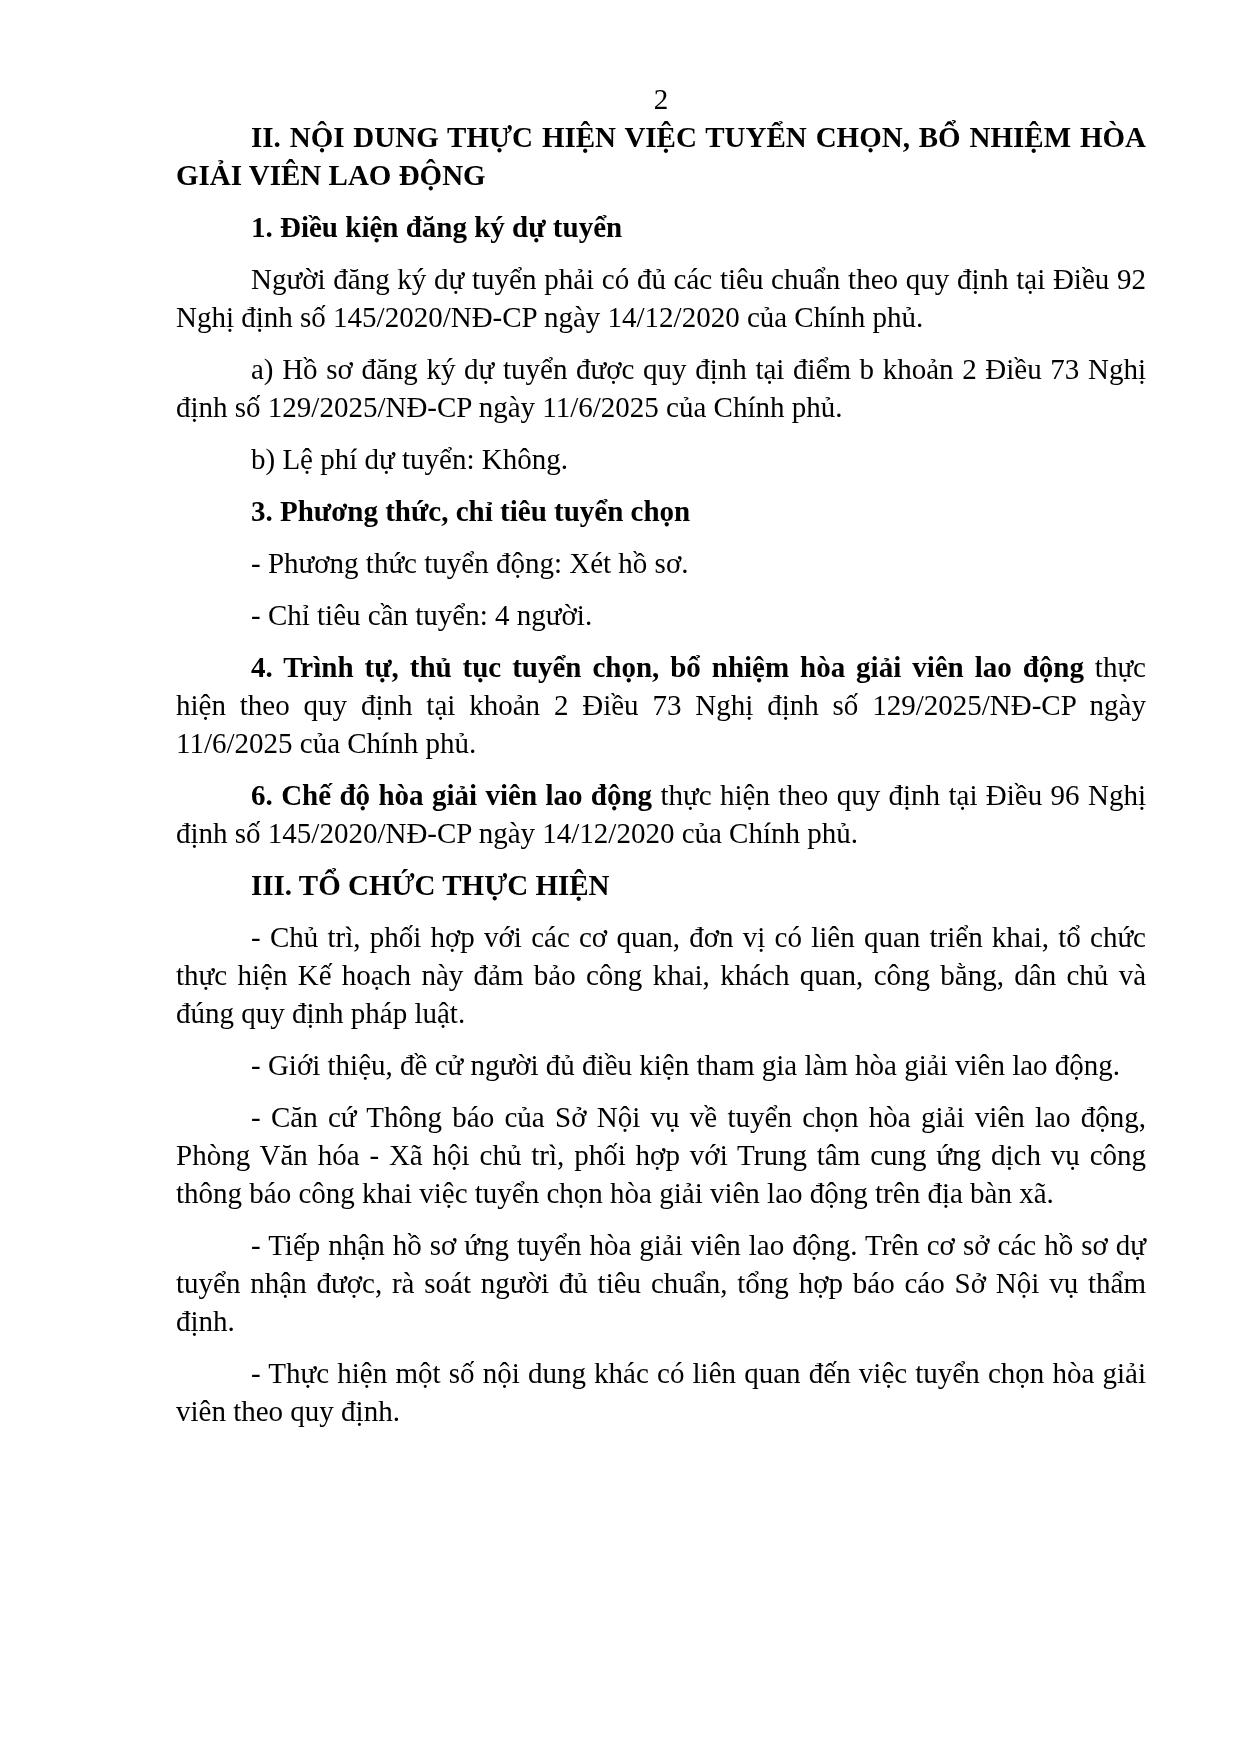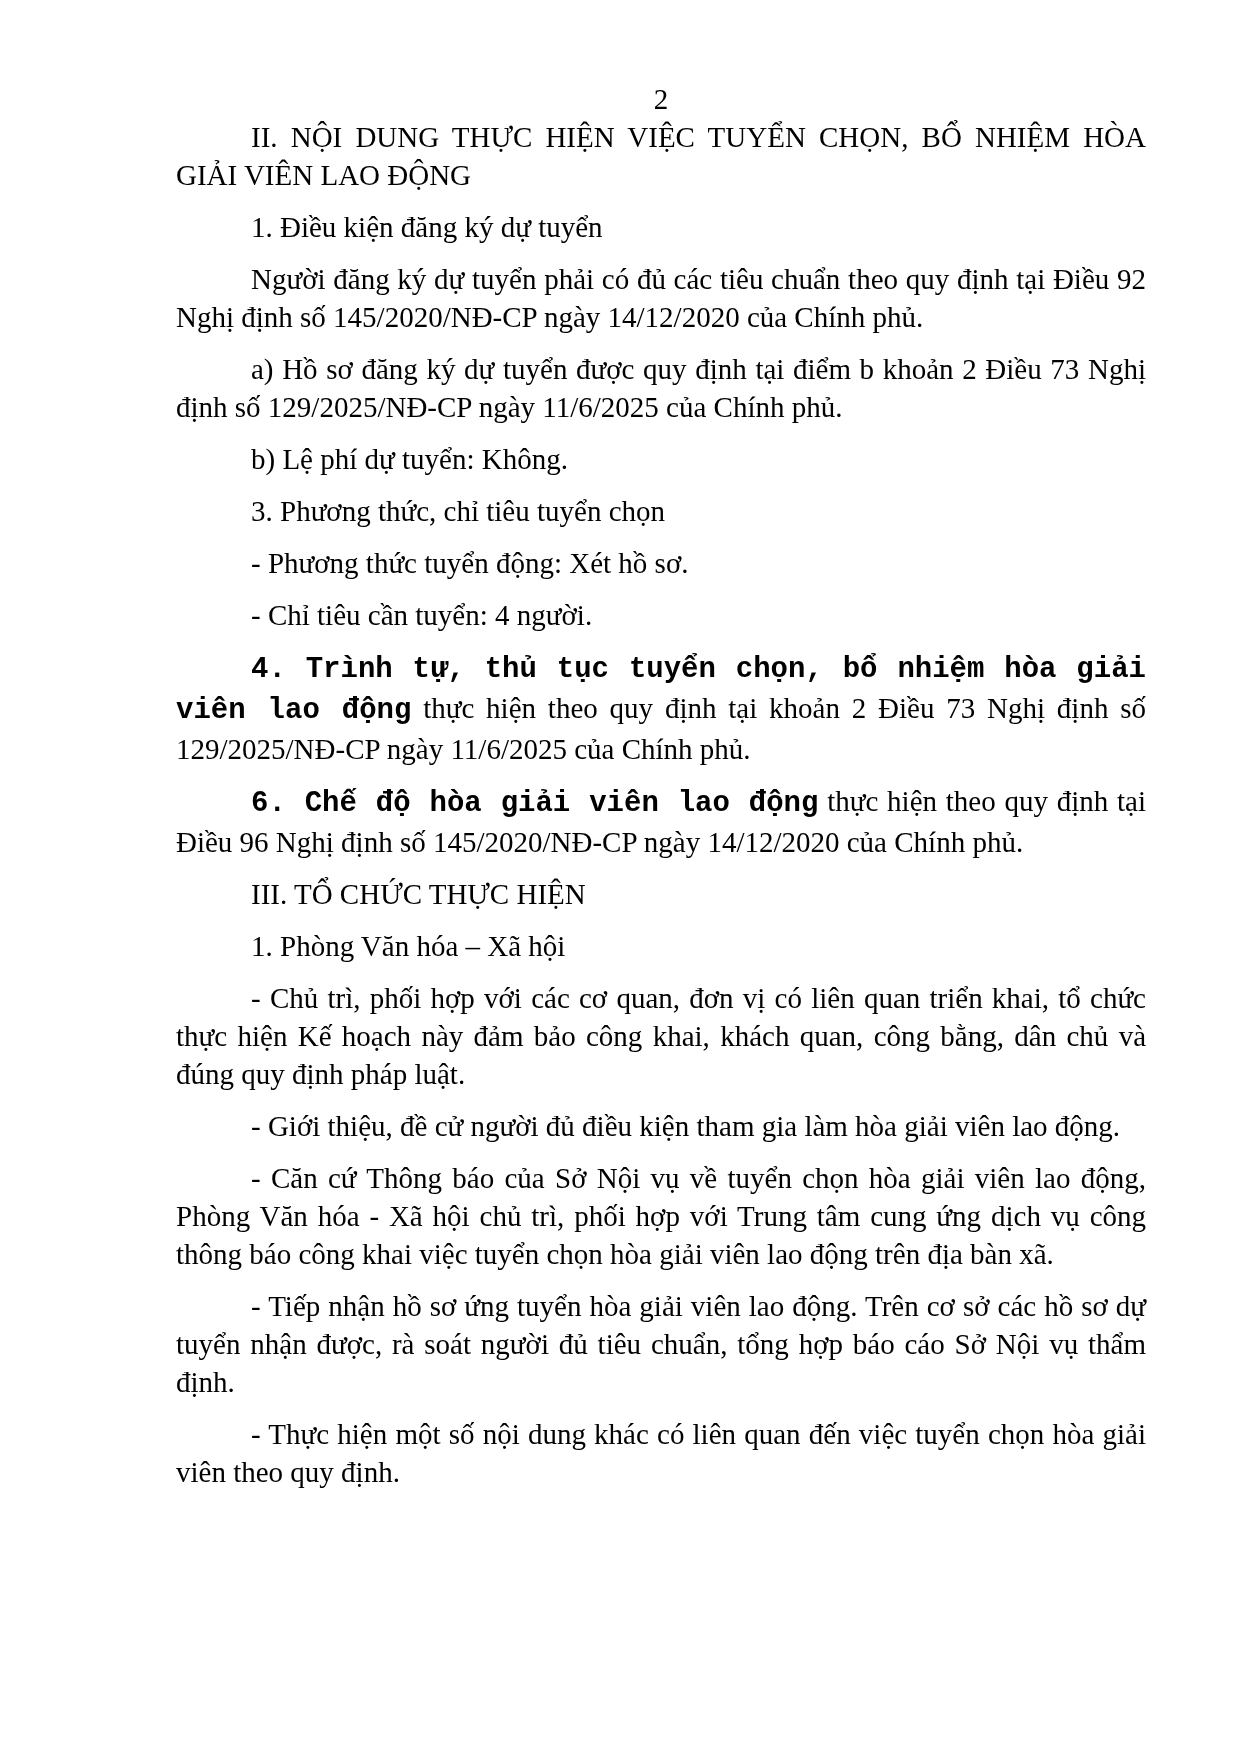--- a/index.html
+++ b/index.html
@@ -19,30 +19,29 @@
     font-size: 29px;
     line-height: 38px;
     overflow: hidden;
   }
   .page p {
     margin: 0 0 14px 0;
     text-align: justify;
     text-indent: 75px;
   }
   .page p.h {
-    font-weight: normal;
+    font-weight: bold;
   }
   .page p.pagenum {
     text-align: center;
     text-indent: 0;
     margin-bottom: 0;
   }
   .page b {
     font-weight: bold;
-    font-family: Liberation Mono, monospace;
   }
 </style>
 </head>
 <body>
 
 <div class="page">
 
   <p class="pagenum">2</p>
 
   <p class="h">II. NỘI DUNG THỰC HIỆN VIỆC TUYỂN CHỌN, BỔ NHIỆM HÒA GIẢI VIÊN LAO ĐỘNG</p>
@@ -56,20 +55,19 @@
   <p class="h">3. Phương thức, chỉ tiêu tuyển chọn</p>
   <p class="body">- Phương thức tuyển động: Xét hồ sơ.</p>
   <p class="body">- Chỉ tiêu cần tuyển: 4 người.</p>
 
   <p class="body"><b>4. Trình tự, thủ tục tuyển chọn, bổ nhiệm hòa giải viên lao động</b><span> thực hiện theo quy định tại khoản 2 Điều 73 Nghị định số 129/2025/NĐ-CP ngày 11/6/2025 của Chính phủ.</span></p>
 
   <p class="body"><b>6. Chế độ hòa giải viên lao động</b><span> thực hiện theo quy định tại Điều 96 Nghị định số 145/2020/NĐ-CP ngày 14/12/2020 của Chính phủ.</span></p>
 
   <p class="h">III. TỔ CHỨC THỰC HIỆN</p>
 
-  <p class="h">1. Phòng Văn hóa – Xã hội</p>
   <p class="body">- Chủ trì, phối hợp với các cơ quan, đơn vị có liên quan triển khai, tổ chức thực hiện Kế hoạch này đảm bảo công khai, khách quan, công bằng, dân chủ và đúng quy định pháp luật.</p>
   <p class="body">- Giới thiệu, đề cử người đủ điều kiện tham gia làm hòa giải viên lao động.</p>
   <p class="body">- Căn cứ Thông báo của Sở Nội vụ về tuyển chọn hòa giải viên lao động, Phòng Văn hóa - Xã hội chủ trì, phối hợp với Trung tâm cung ứng dịch vụ công thông báo công khai việc tuyển chọn hòa giải viên lao động trên địa bàn xã.</p>
   <p class="body">- Tiếp nhận hồ sơ ứng tuyển hòa giải viên lao động. Trên cơ sở các hồ sơ dự tuyển nhận được, rà soát người đủ tiêu chuẩn, tổng hợp báo cáo Sở Nội vụ thẩm định.</p>
   <p class="body">- Thực hiện một số nội dung khác có liên quan đến việc tuyển chọn hòa giải viên theo quy định.</p>
 
 </div>
 
 </body></html>

